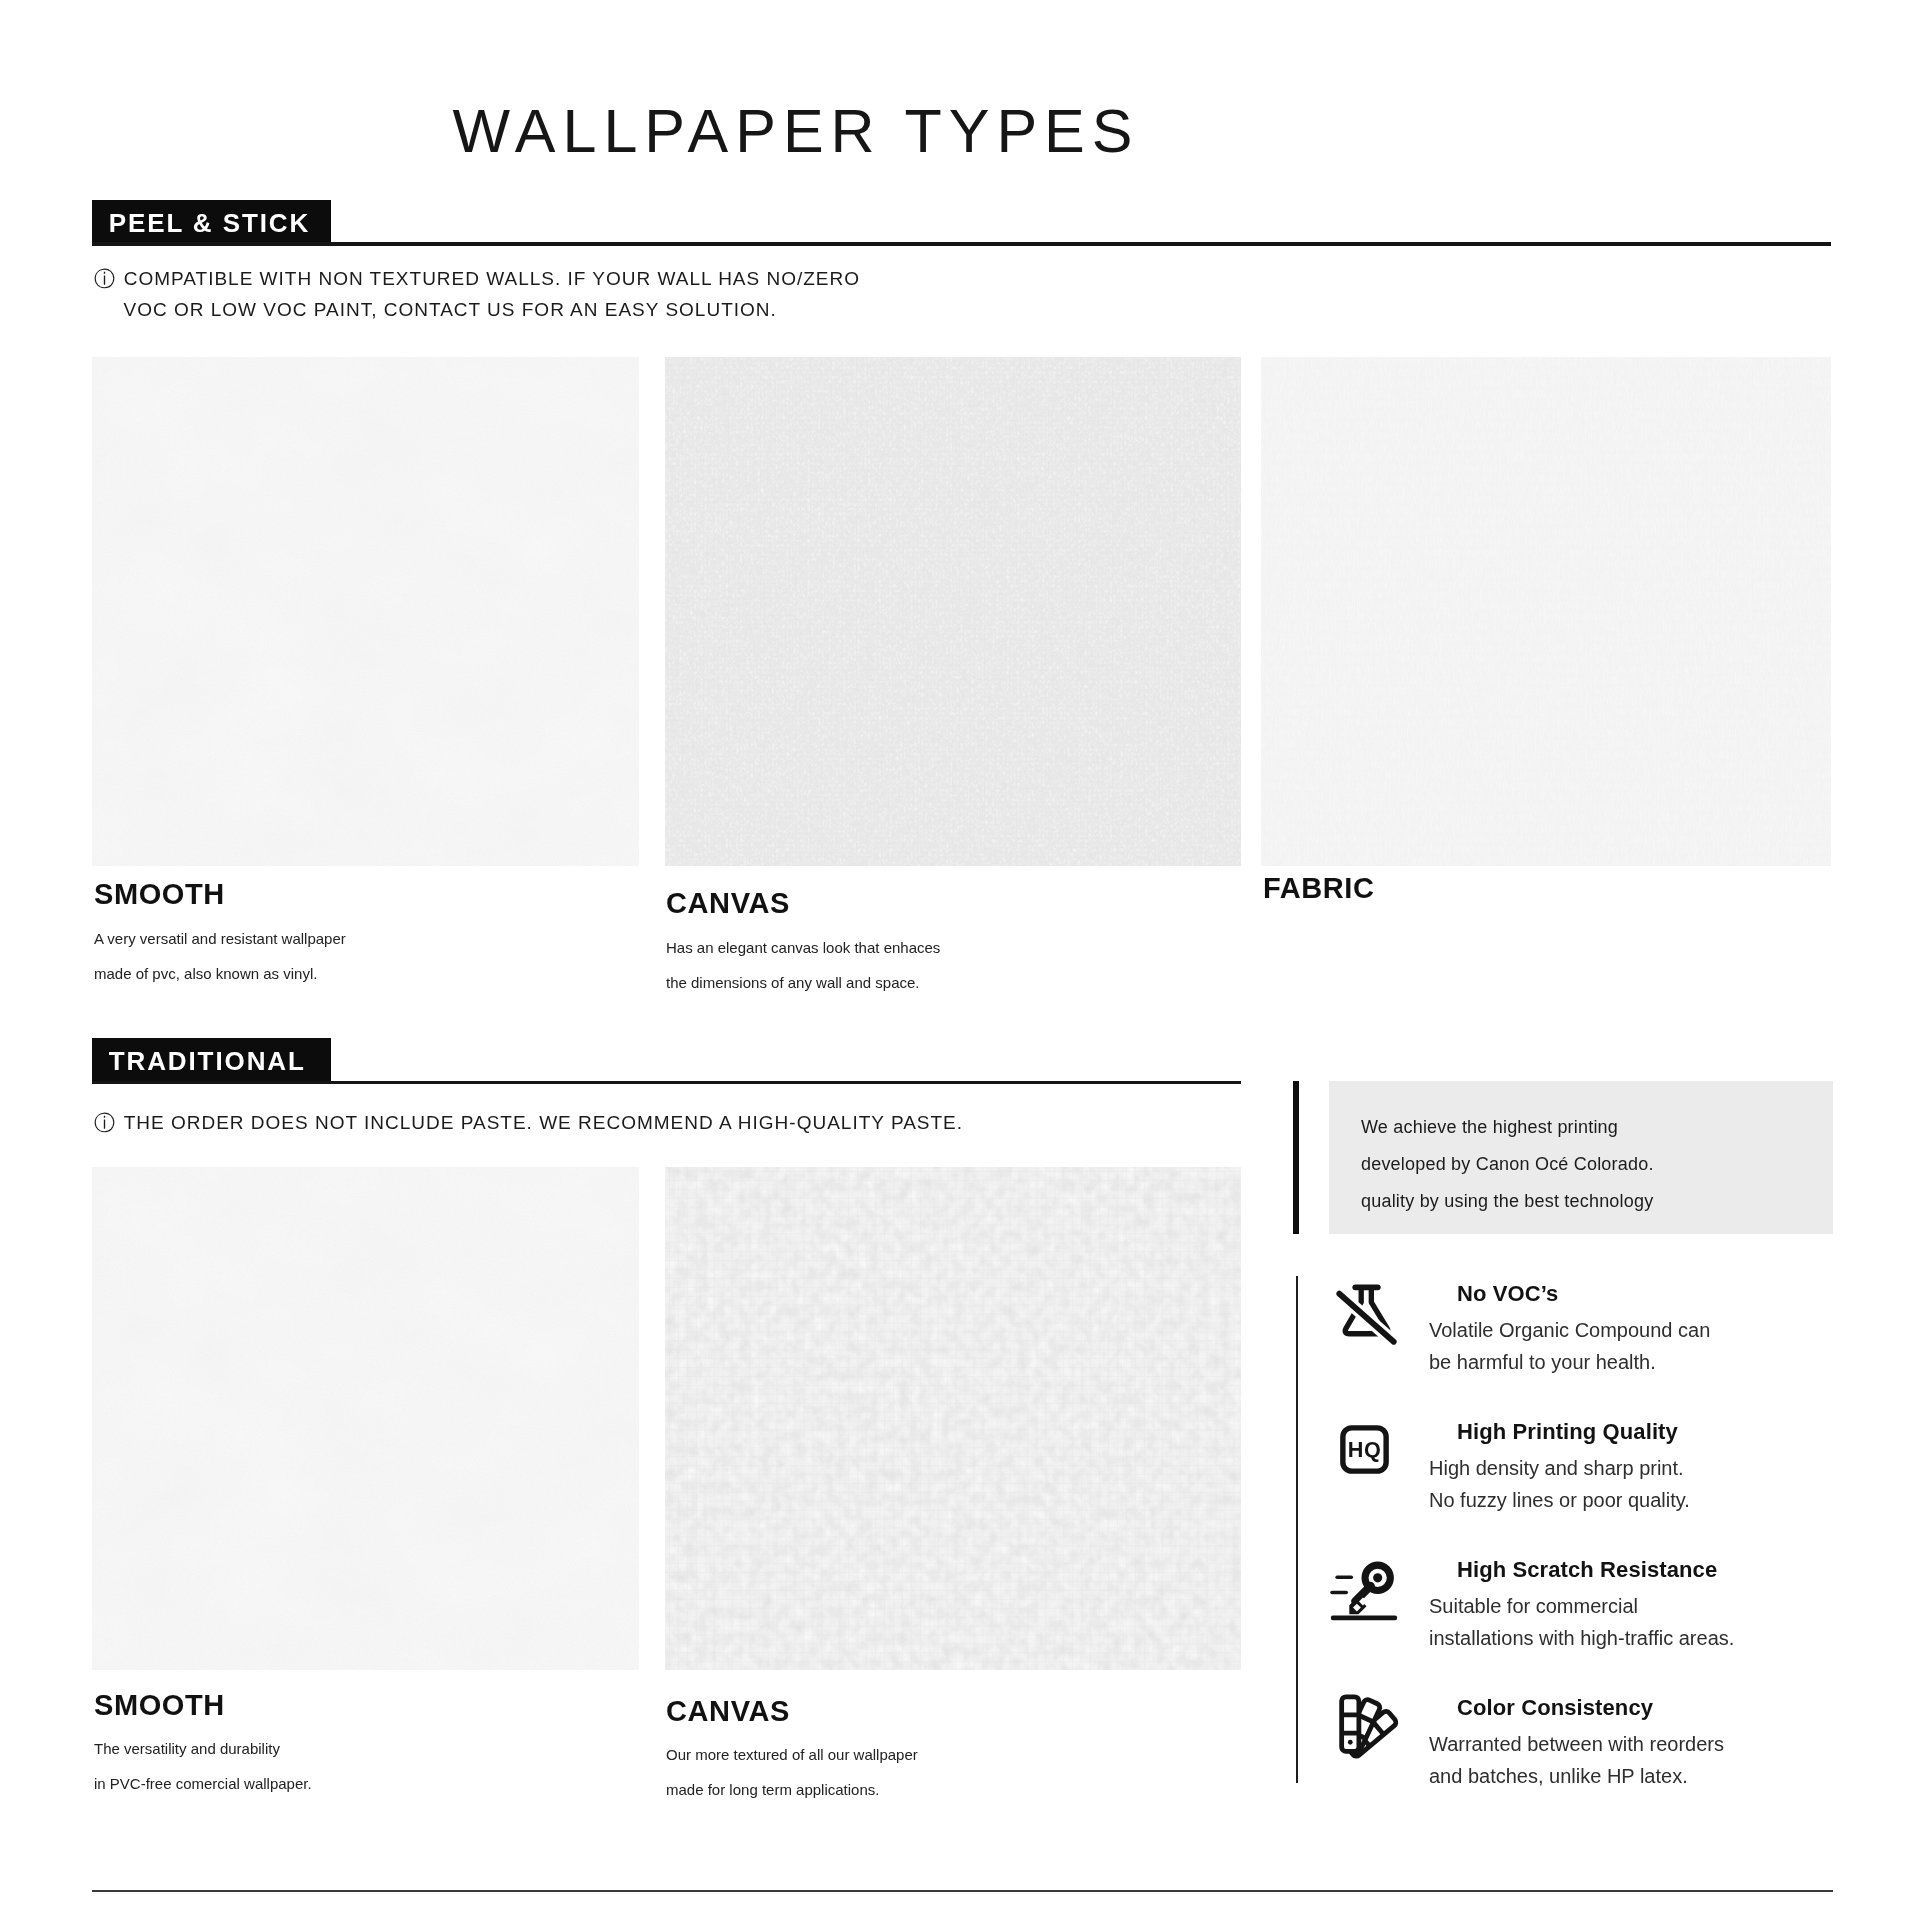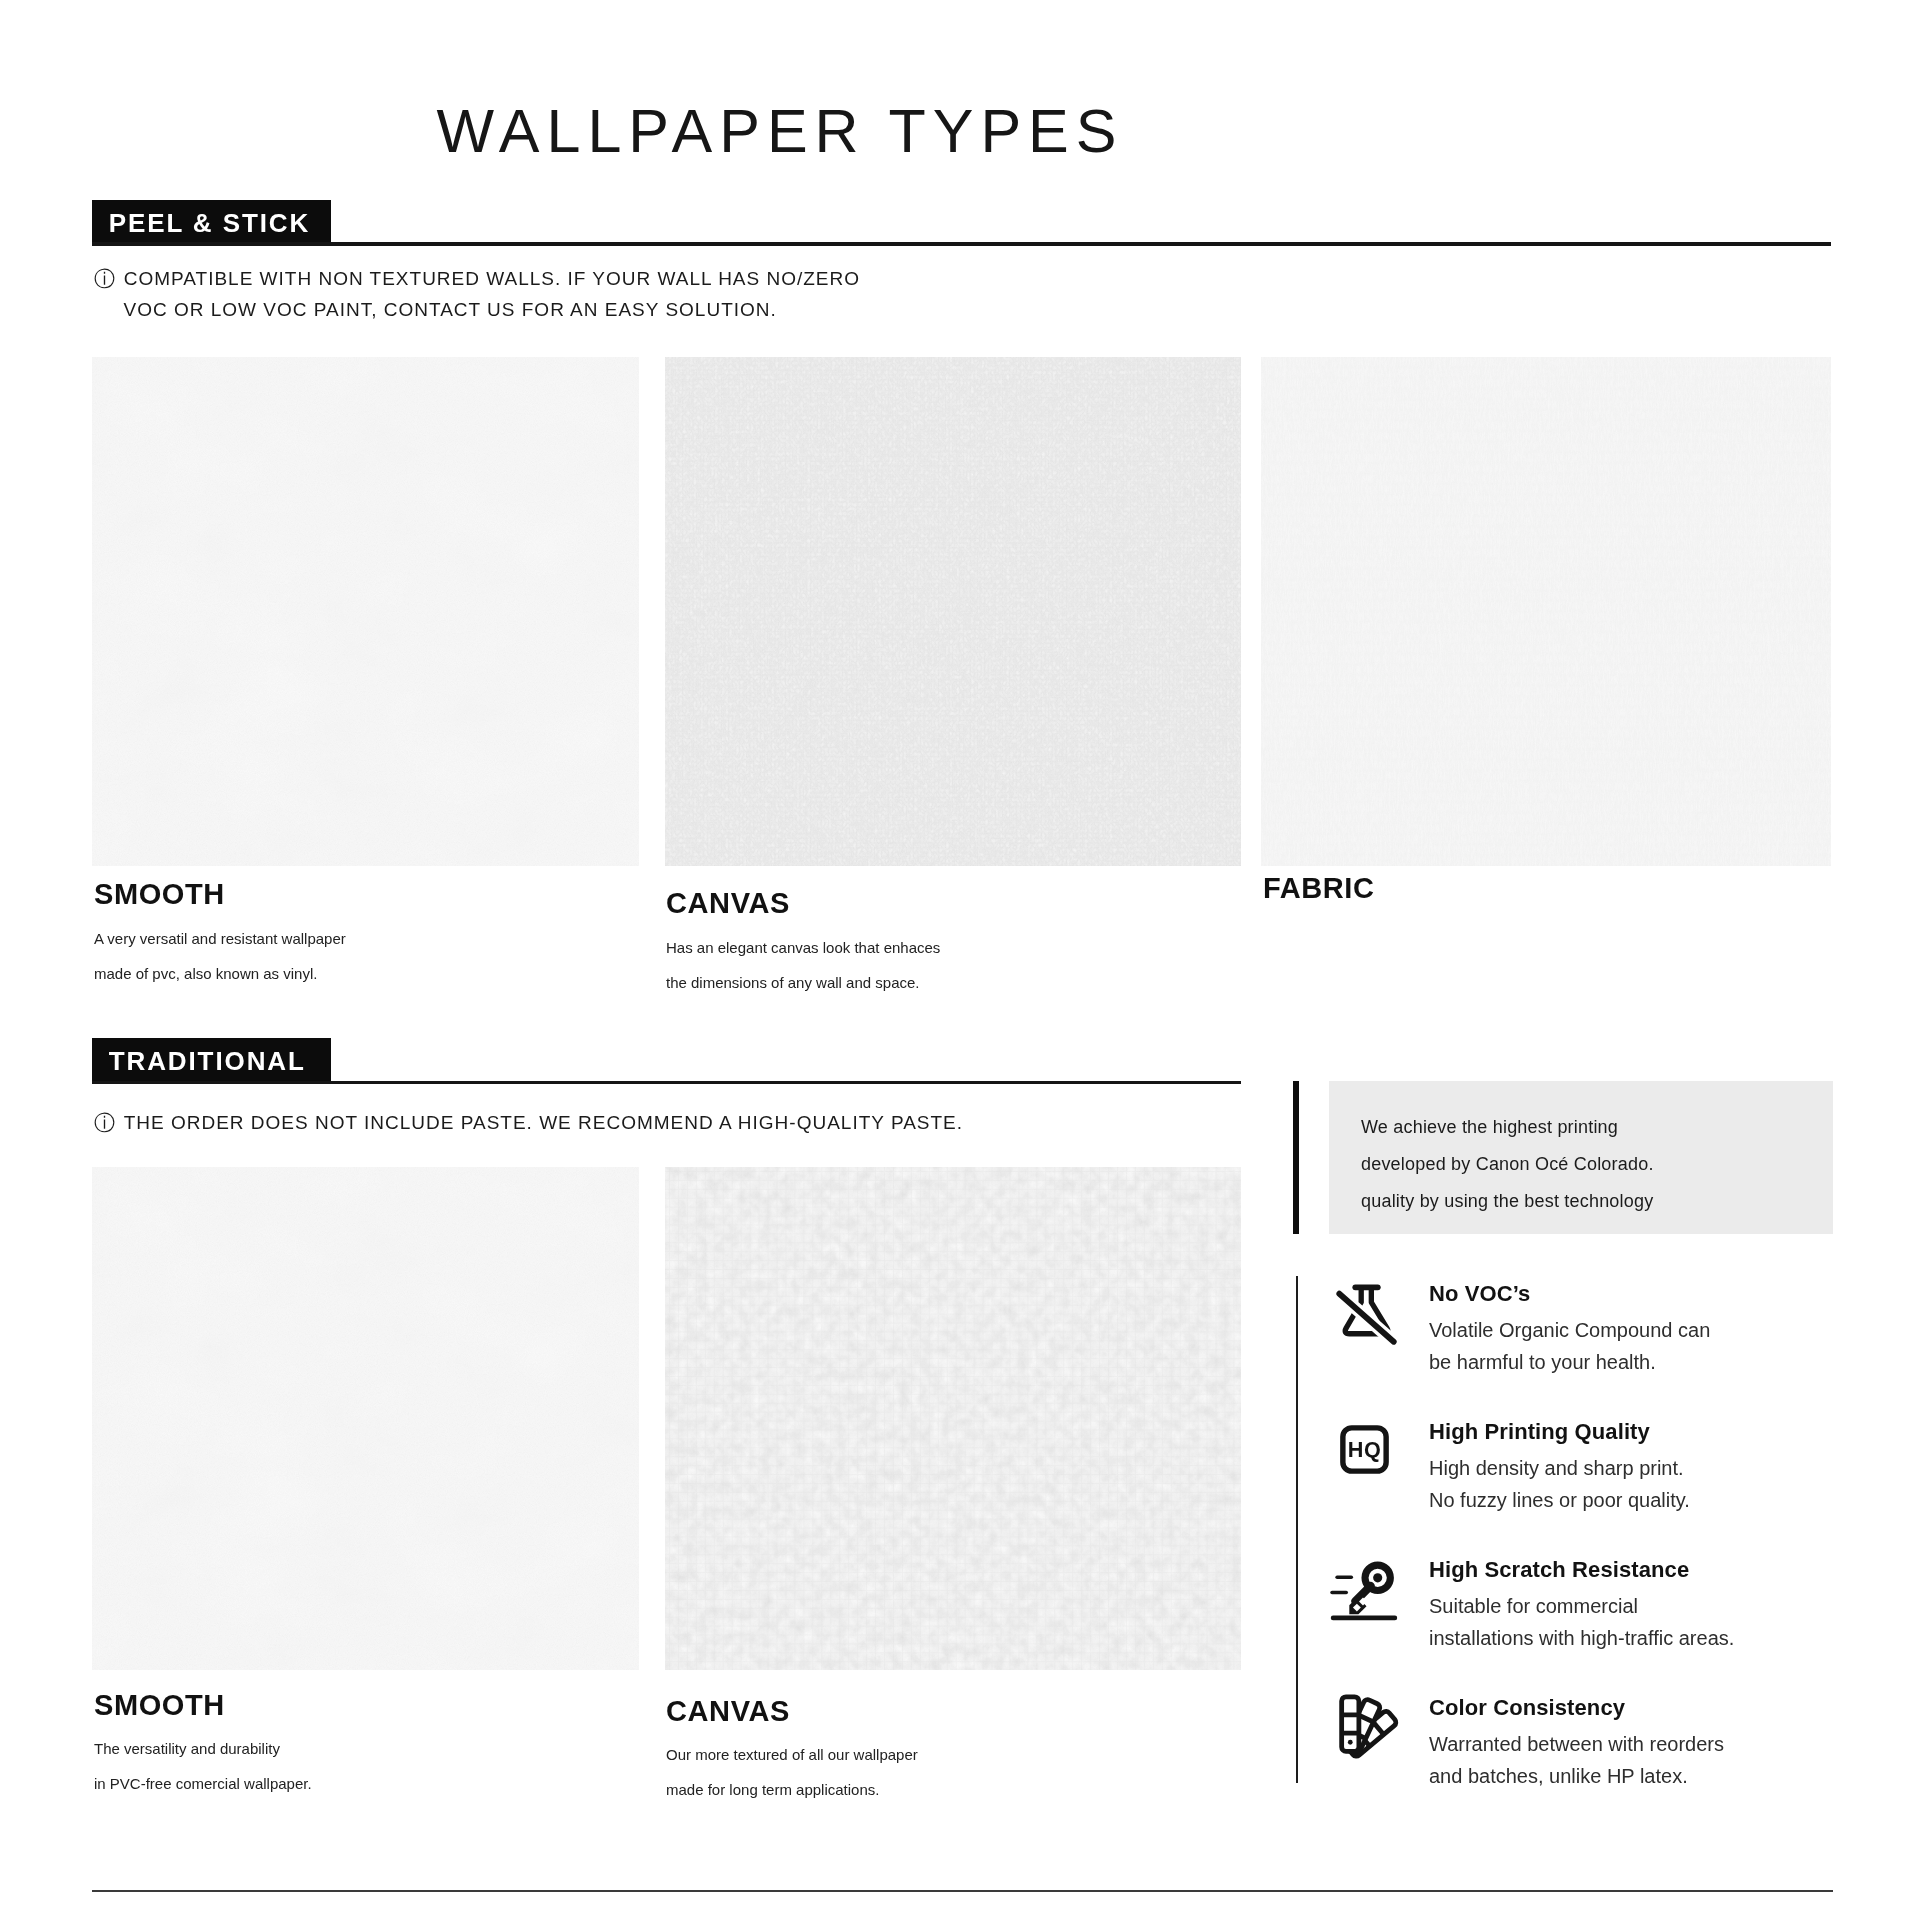--- a/index.html
+++ b/index.html
@@ -3,21 +3,21 @@
 <meta charset="utf-8">
 <style>
   html,body{margin:0;padding:0;background:#ffffff;}
   #canvas{
     position:relative;width:1926px;height:1926px;background:#ffffff;overflow:hidden;
     font-family:"Liberation Sans", sans-serif;color:#1a1a1a;
   }
   .abs{position:absolute;white-space:nowrap;}
   
   .page-title{
-    top:96px;left:780px;transform:translateX(-50%);
+    top:96px;left:796px;transform:translateX(-50%);
     font-size:61px;font-weight:400;letter-spacing:7px;color:#161616;
   }
   
   .section-label{
     width:239px;height:46px;background:#0c0c0c;color:#ffffff;
     display:flex;align-items:center;padding-left:16.7px;box-sizing:border-box;
     font-size:26px;font-weight:700;letter-spacing:1.9px;
   }
   .rule{background:#151515;}
   
@@ -32,21 +32,21 @@
   .swatch-desc{font-size:15px;line-height:35px;color:#222222;}
   
   .quality-bar{background:#0e0e0e;}
   .quality-box{
     width:504px;height:153px;background:#ebebeb;box-sizing:border-box;
     padding:28px 0 0 32px;font-size:18px;line-height:37px;color:#1b1b1b;letter-spacing:0.2px;
   }
   .feature-line{background:#1d1d1d;}
   .feature-icon{position:absolute;width:64px;height:64px;}
   .feature-icon svg{display:block;width:100%;height:100%;}
-  .feature-title{font-size:22px;font-weight:700;letter-spacing:0.1px;color:#121212;}
+  .feature-title{font-size:22px;font-weight:700;letter-spacing:0.1px;color:#121212;margin-left:28px;}
   .feature-desc{font-size:20px;line-height:32px;color:#2e2e2e;}
 </style>
 </head>
 <body>
 
 <div id="canvas">
 
   <svg width="0" height="0" style="position:absolute" aria-hidden="true">
     <defs>
       <filter id="clouds" x="0" y="0" width="100%" height="100%">

